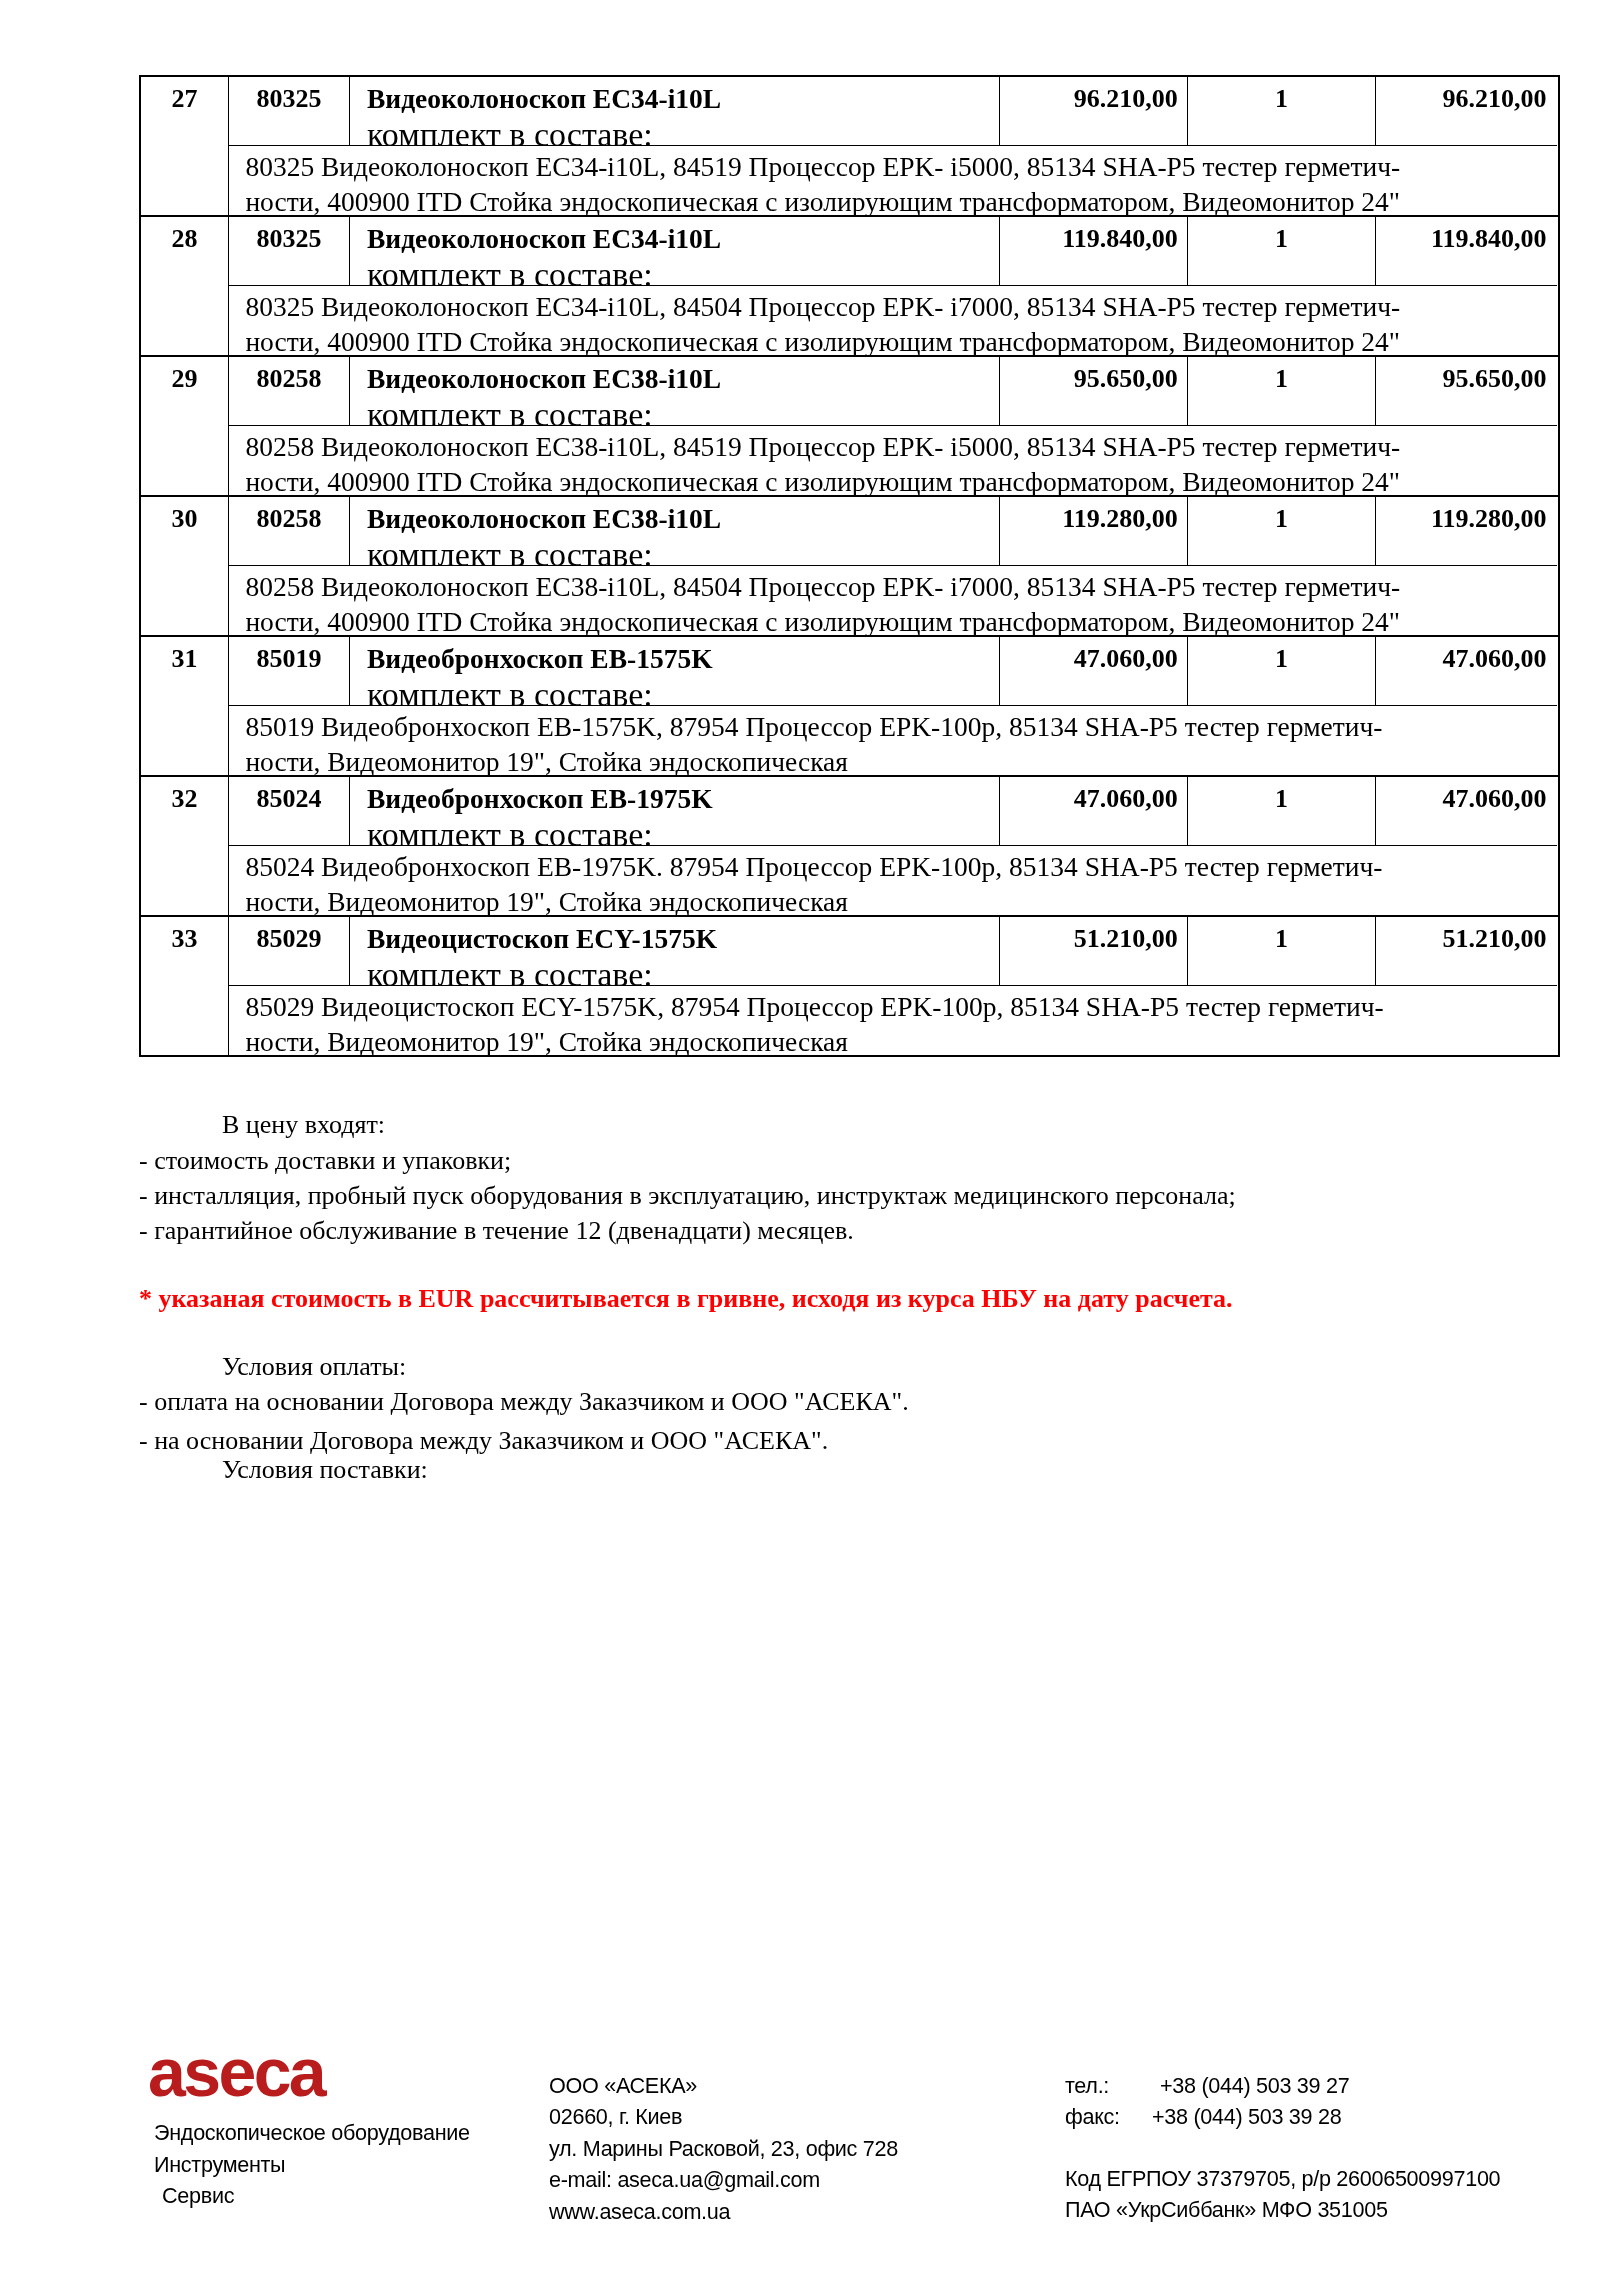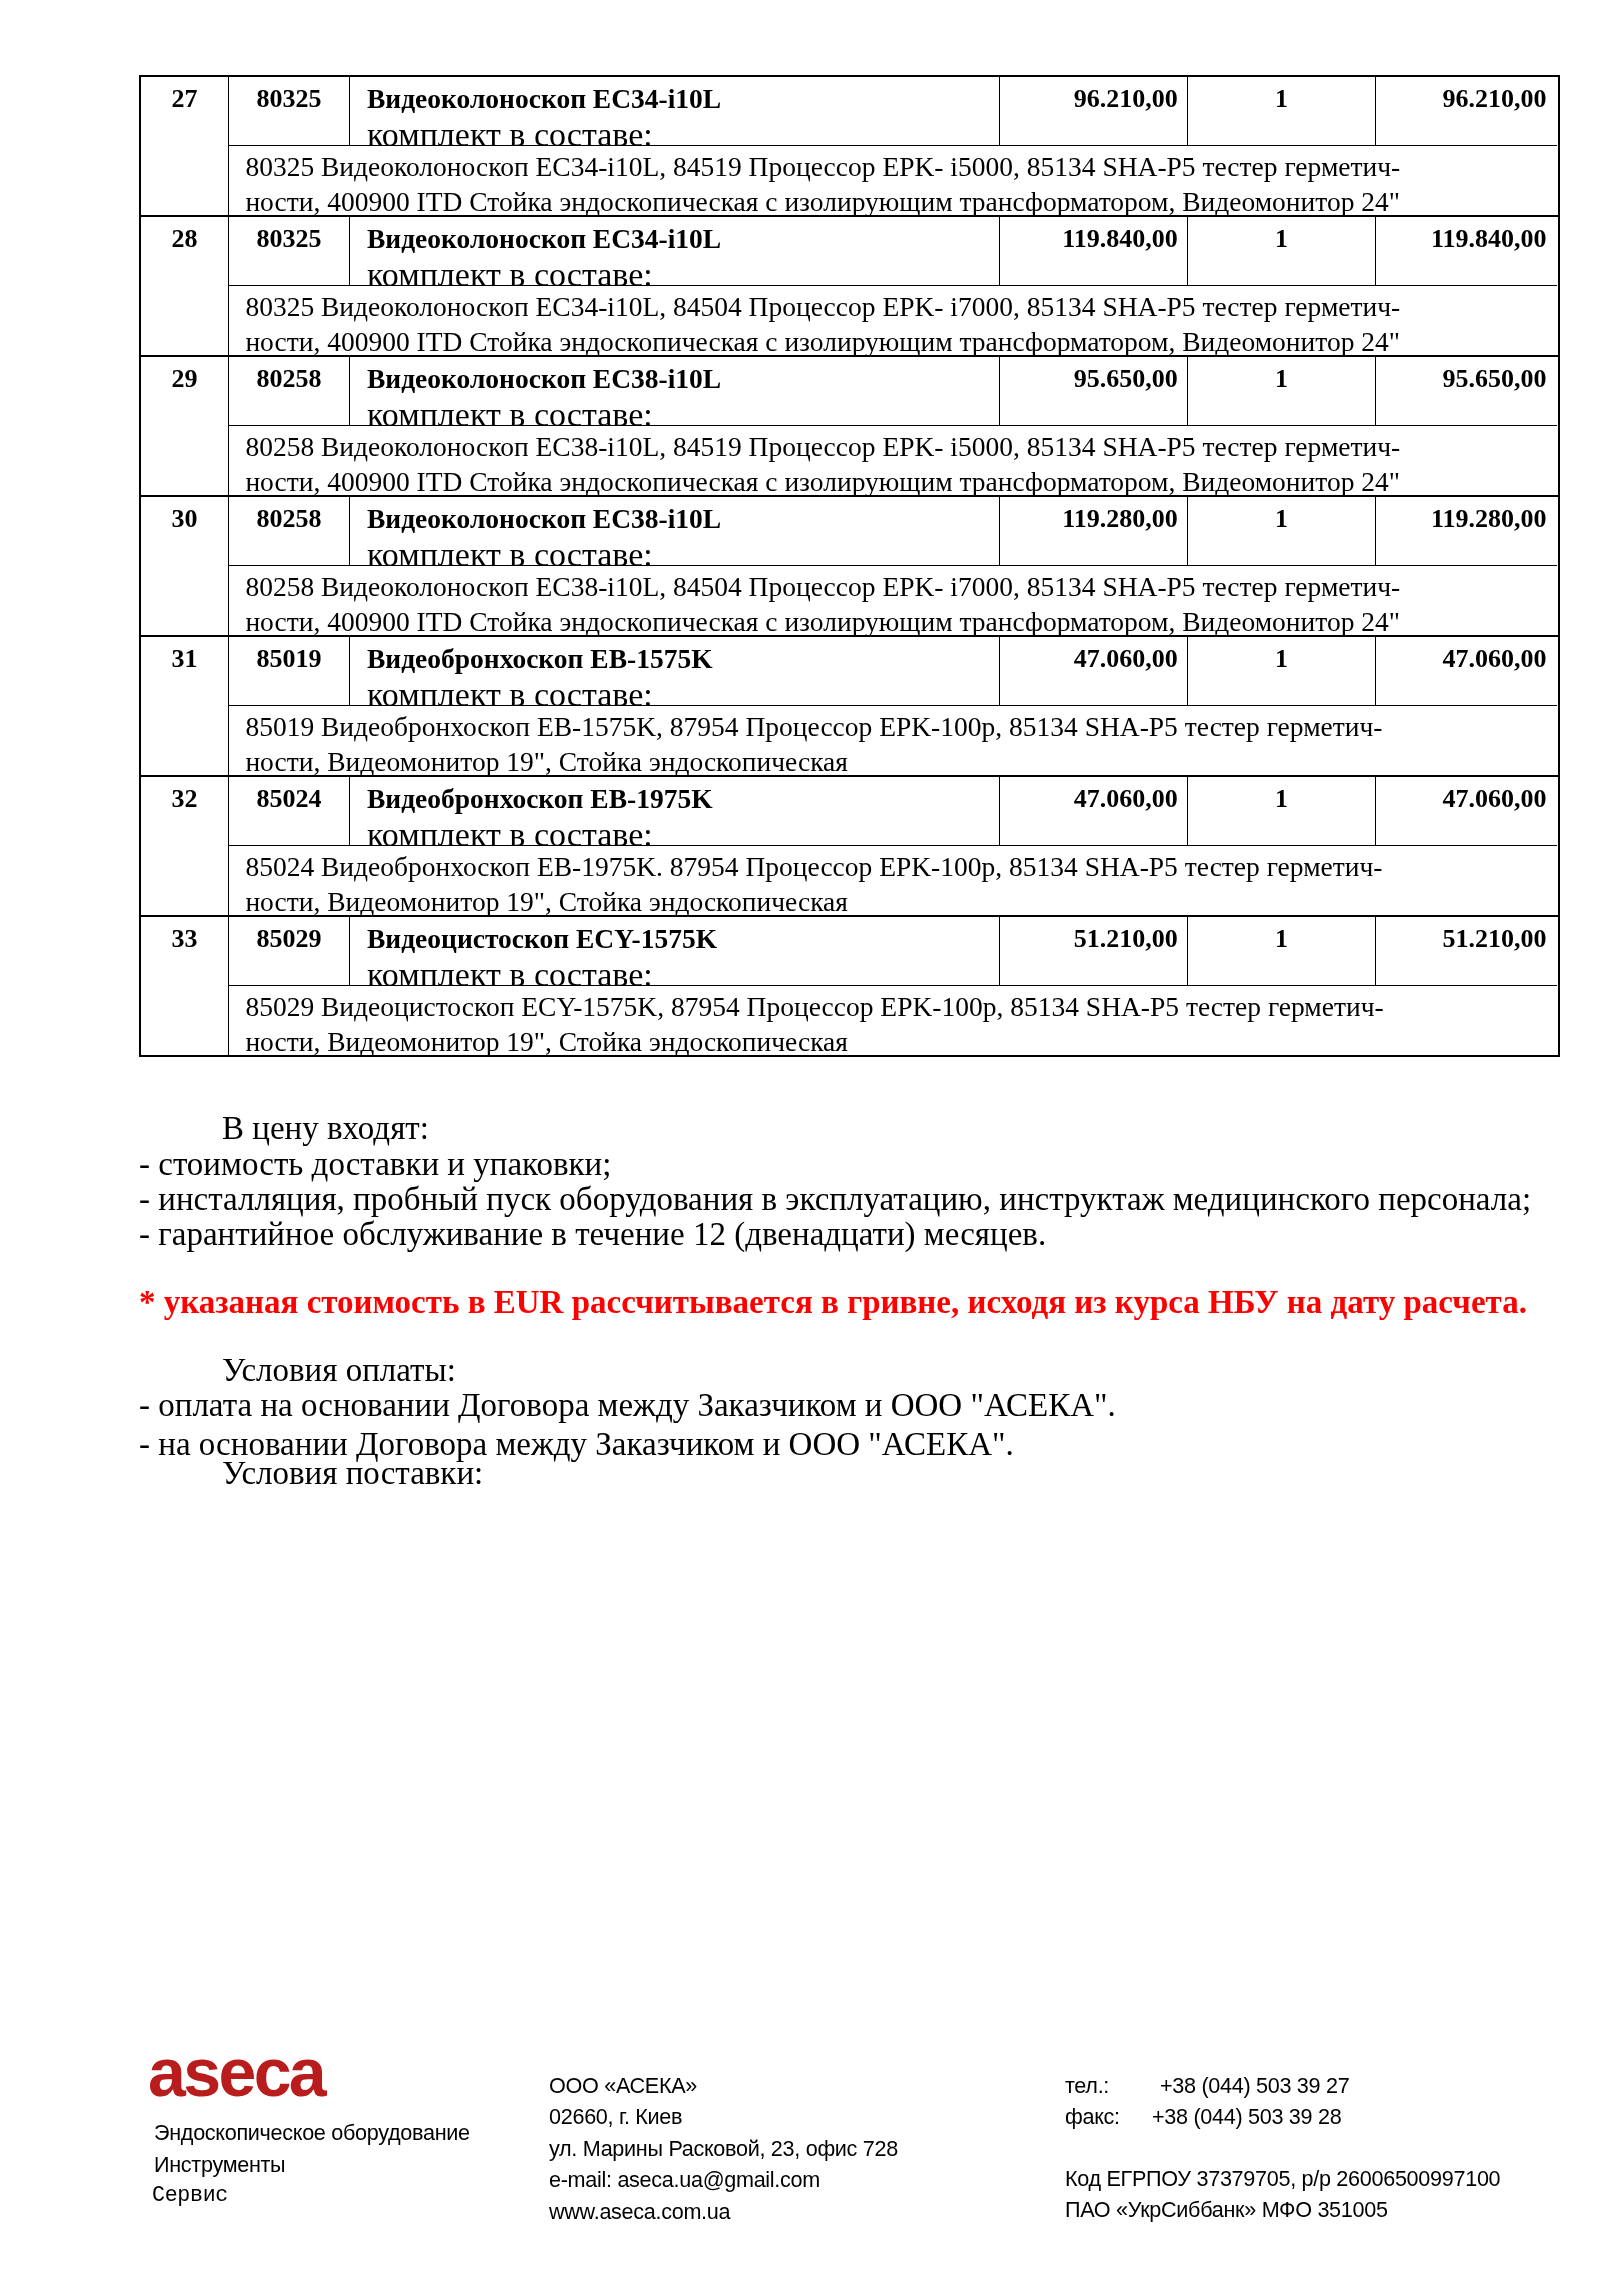--- a/index.html
+++ b/index.html
@@ -27,21 +27,21 @@
   .c3 .nm  { font-weight:bold; font-size:27.5px; line-height:36px; }
   .c3 .sub { font-size:34px; line-height:36px; }
   .c4 { grid-column:4; text-align:right; font-weight:bold; font-size:26px; padding:6.5px 9.2px 0 0; border-bottom:1.3px solid #000; }
   .c5 { grid-column:5; text-align:center; font-weight:bold; font-size:26px; padding-top:6.5px; border-bottom:1.3px solid #000; }
   .c6 { grid-column:6; text-align:right; font-weight:bold; font-size:26px; padding:6.5px 10.5px 0 0; border-right:none; border-bottom:1.3px solid #000; }
   .desc {
     grid-column:2/7; grid-row:2; padding:2.6px 6.5px 0 16.4px;
     font-size:27.5px; line-height:35px; white-space:nowrap; border-right:none;
   }
   
-  .line { position:absolute; font-size:33px; white-space:nowrap; }
+  .line { position:absolute; font-size:26px; white-space:nowrap; }
   .indent { left:222px; }
   .flush  { left:139px; }
   .red-note { color:#ff0000; font-weight:bold; }
   
   .footer { font-family:"Liberation Sans", sans-serif; }
   .logo {
     position:absolute; left:148px; top:2040px;
     font-family:"Liberation Sans", sans-serif; font-weight:bold;
     font-size:68px; letter-spacing:-2.6px; color:#b91c1c; line-height:65px;
   }
@@ -180,21 +180,21 @@
   <div class="line flush" style="top:1387px;">- оплата на основании Договора между Заказчиком и ООО "АСЕКА".</div>
 
   <div class="line indent" style="top:1455px;">Условия поставки:</div>
   <div class="line flush" style="top:1426px;">- на основании Договора между Заказчиком и ООО "АСЕКА".</div>
 
   <div class="footer">
     <div class="logo">aseca</div>
 
     <div class="f-line" style="left:154px; top:2120px;">Эндоскопическое оборудование</div>
     <div class="f-line" style="left:154px; top:2152px;">Инструменты</div>
-    <div class="f-line" style="left:152px; top:2183px;font-family:Liberation Mono, monospace;">Сервис</div>
+    <div class="f-line" style="left:162px; top:2183px;">Сервис</div>
 
     <div class="f-line" style="left:549px; top:2073px;">ООО «АСЕКА»</div>
     <div class="f-line" style="left:549px; top:2104px;">02660, г. Киев</div>
     <div class="f-line" style="left:549px; top:2136px;">ул. Марины Расковой, 23, офис 728</div>
     <div class="f-line" style="left:549px; top:2167px;">e-mail: aseca.ua@gmail.com</div>
     <div class="f-line" style="left:549px; top:2199px;">www.aseca.com.ua</div>
 
     <div class="f-line" style="left:1065px; top:2073px;">тел.:</div>
     <div class="f-line" style="left:1160px; top:2073px;">+38 (044) 503 39 27</div>
     <div class="f-line" style="left:1065px; top:2104px;">факс:</div>

